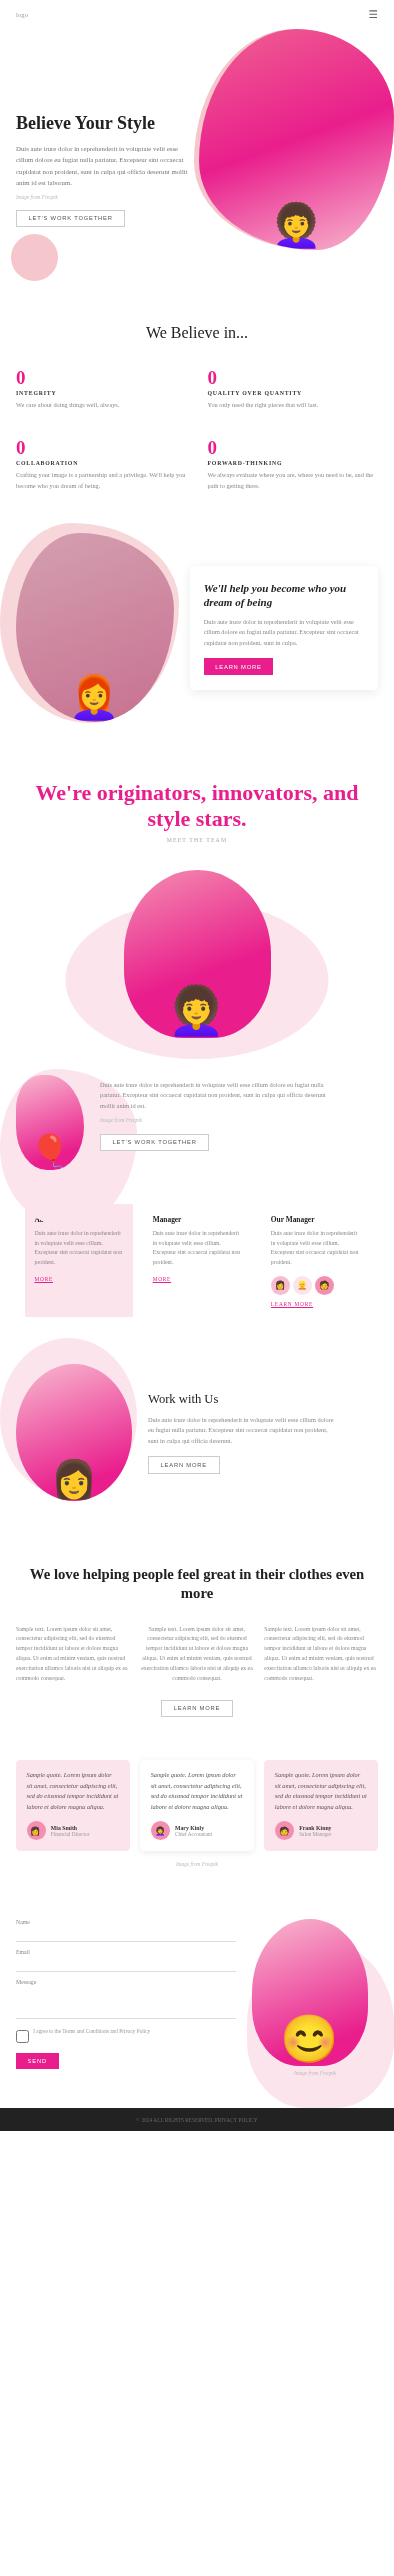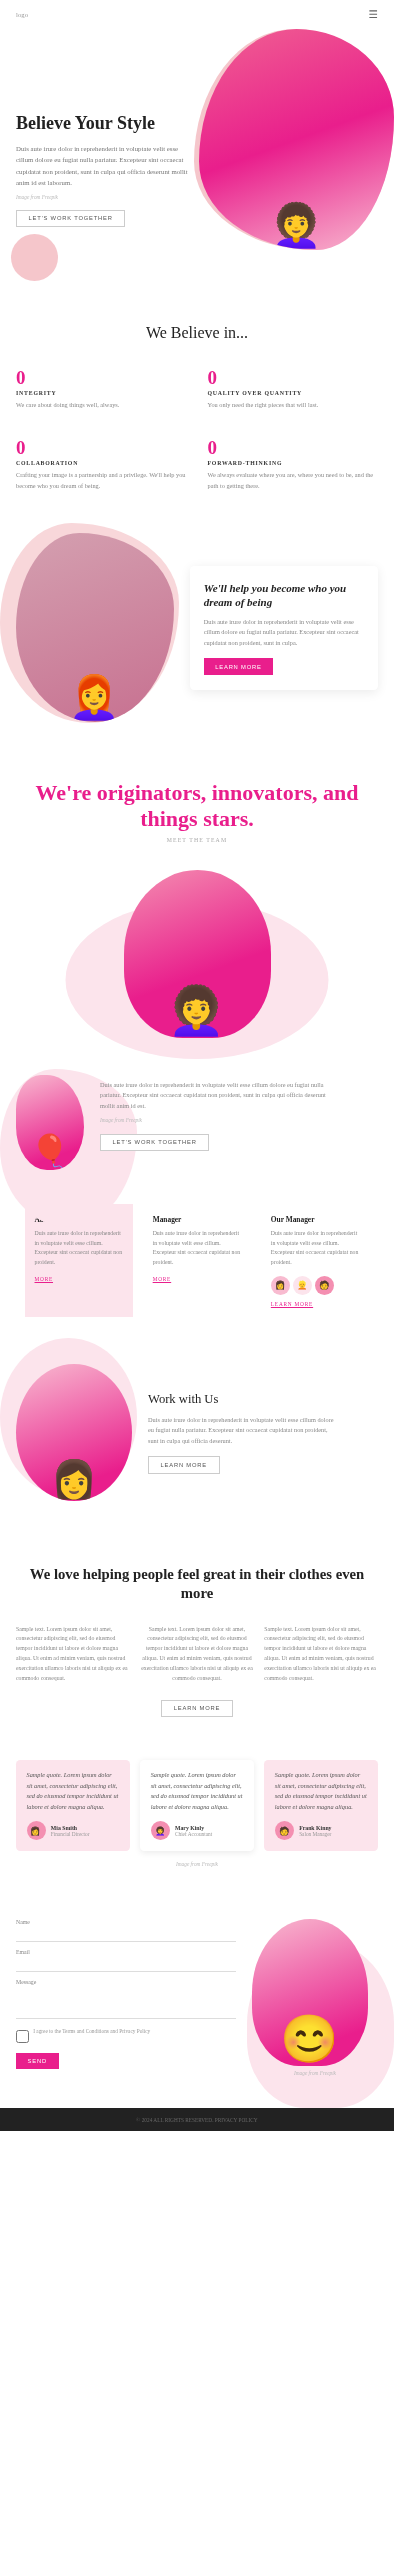--- a/index.html
+++ b/index.html
@@ -166,21 +166,21 @@
   <div class="help-blob"></div>
   <div class="help-img-wrap">👩‍🦰</div>
   <div class="help-card">
     <h3 class="help-card-title">We'll help you become who you dream of being</h3>
     <p class="help-card-text">Duis aute irure dolor in reprehenderit in voluptate velit esse cillum dolore eu fugiat nulla pariatur. Excepteur sint occaecat cupidatat non proident, sunt in culpa.</p>
     <button class="btn-pink">LEARN MORE</button>
   </div>
 </section>
 
 <section class="originators">
-  <h2 class="originators-title">We're originators, innovators, and things stars.</h2>
+  <h2 class="originators-title">We're originators, innovators, and style stars.</h2>
   <p class="originators-sub">MEET THE TEAM</p>
 </section>
 
 <div class="team-row">
   <div class="team-blob"></div>
   <div class="team-img">👩‍🦱</div>
 </div>
 
 <section class="clothes">
   <div class="clothes-blob"></div>

